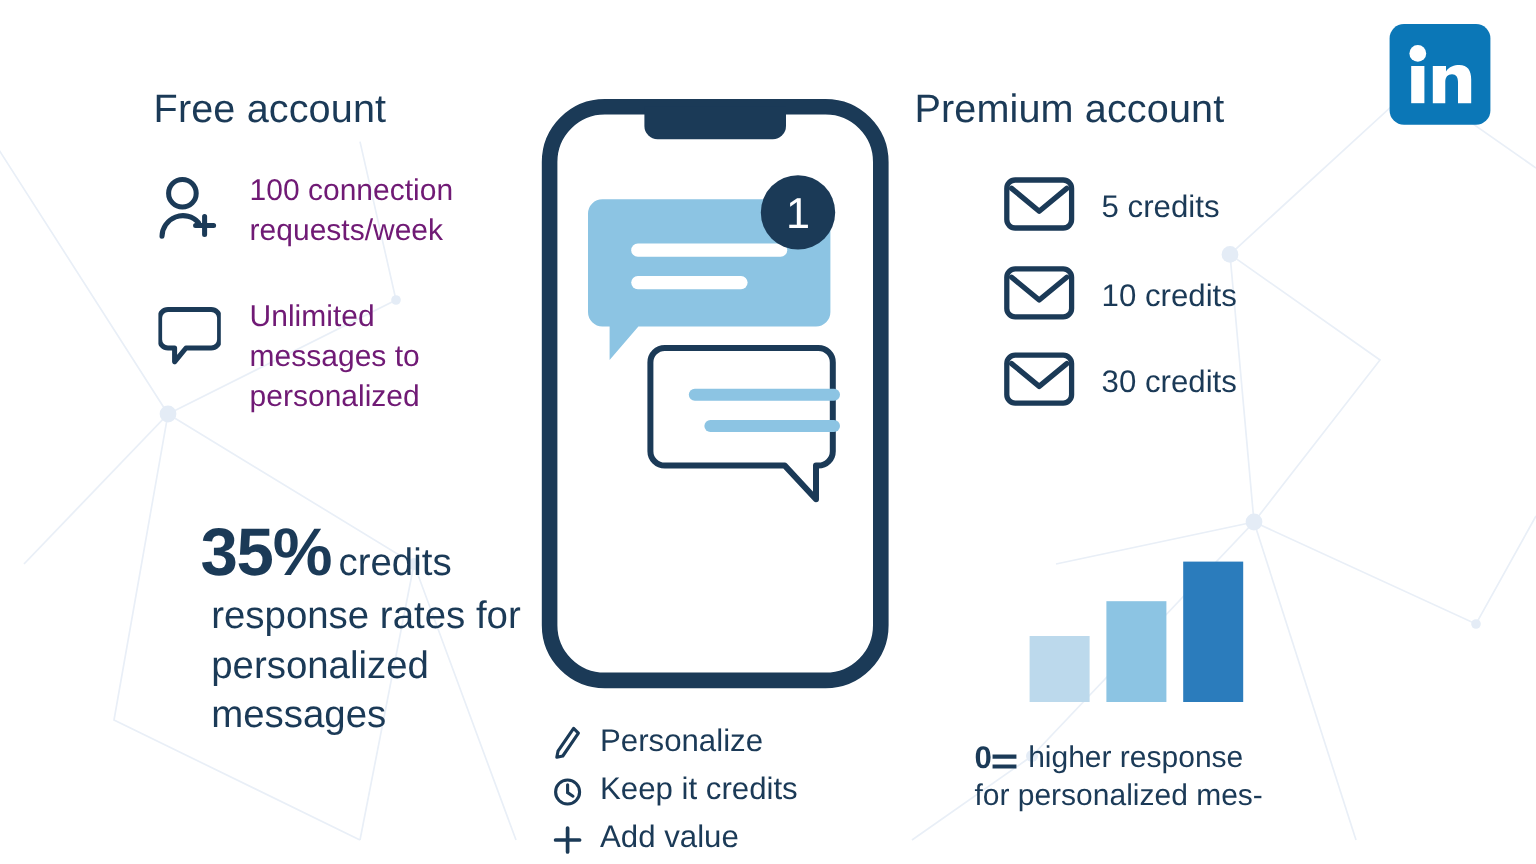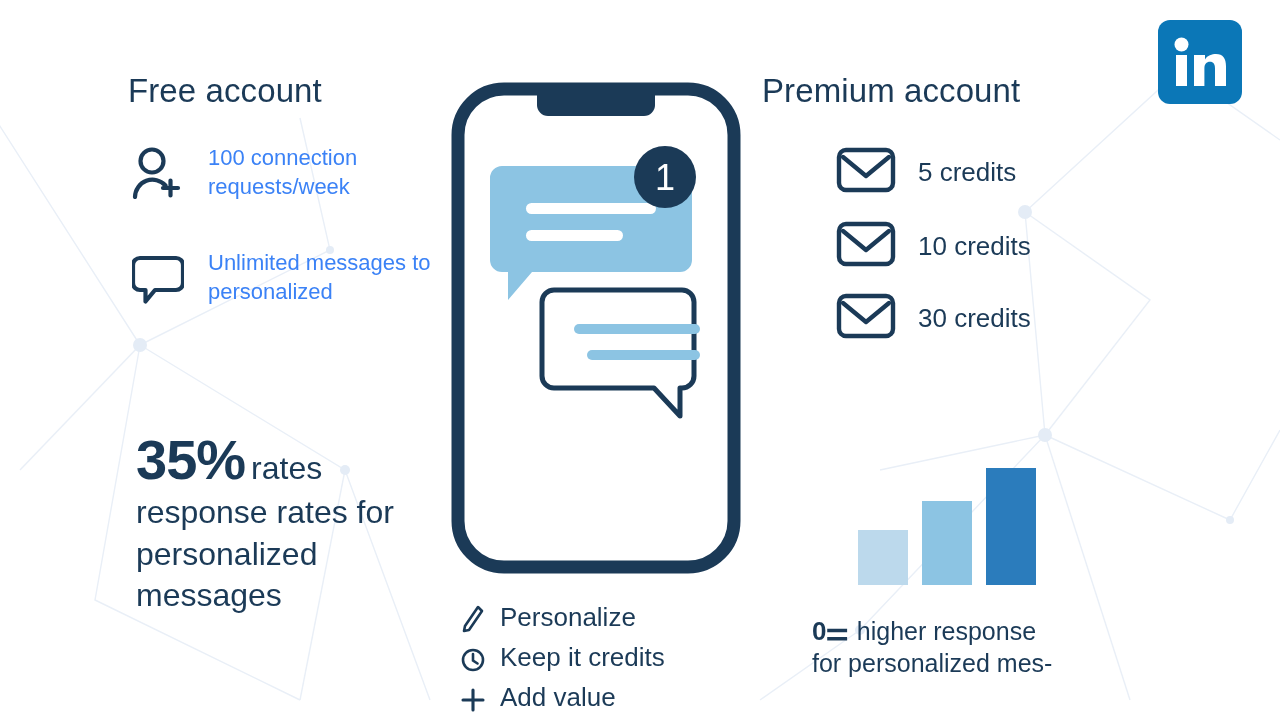--- a/index.html
+++ b/index.html
@@ -20,28 +20,28 @@
 
   
   .col-title{
     font-size:33px;font-weight:400;letter-spacing:.1px;
     color:#1b3a57;white-space:nowrap;
   }
 
   
   .feat{display:flex;align-items:flex-start;gap:16px;}
   .feat .ico{flex:0 0 auto;width:60px;display:flex;justify-content:flex-start;padding-top:4px;}
-  .feat .txt{font-size:22px;line-height:1.32;color:#3b82f6;}
+  .feat .txt{font-size:25px;line-height:1.32;color:#701a75;}
 
   
   .stat{width:300px;}
   .stat .line1{display:flex;align-items:baseline;gap:6px;}
-  .stat .pct{font-size:56px;font-weight:700;line-height:1.0;letter-spacing:-1px;color:#1b3a57;}
+  .stat .pct{font-size:56px;font-weight:700;line-height:1.0;letter-spacing:-1px;color:#1b3a57;margin-left:31px;}
   .stat .hi{font-size:32px;line-height:1.0;color:#1b3a57;}
-  .stat .rest{font-size:32px;line-height:1.30;color:#1b3a57;margin-top:4px;}
+  .stat .rest{font-size:32px;line-height:1.30;color:#1b3a57;margin-top:4px;margin-left:40px;}
 
   
   .credit{display:flex;align-items:center;gap:22px;padding-left:44px;}
   .credit .txt{font-size:26px;color:#1b3a57;}
 
   
   .tip{display:flex;align-items:flex-end;gap:14px;margin-bottom:9px;}
   .tip .txt{font-size:26px;color:#1b3a57;}
   .tip .ico{width:26px;display:flex;justify-content:center;}
 
@@ -119,21 +119,21 @@
       <svg width="52" height="52" viewBox="0 0 52 52">
         <path d="M8 6 h36 a7 7 0 0 1 7 7 v18 a7 7 0 0 1 -7 7 h-21 l-9.5 11.5 v-11.5 h-5.5 a7 7 0 0 1 -7 -7 v-18 a7 7 0 0 1 7 -7 z" fill="none" stroke="#1b3a57" stroke-width="4.2" stroke-linejoin="round"></path>
       </svg>
     </div>
     <div class="txt">Unlimited messages to personalized</div>
   </div>
 
   <div class="abs stat" style="left:136px;top:432px;">
     <div class="line1">
       <span class="pct">35%</span>
-      <span class="hi">rates</span>
+      <span class="hi">credits</span>
     </div>
     <div class="rest">response rates for personalized messages</div>
   </div>
 
   <svg class="abs" style="left:444px;top:78px;" width="302" height="500" viewBox="0 0 302 500">
 
     <rect x="14" y="11" width="276" height="478" rx="46" ry="46" fill="#ffffff" stroke="#1b3a57" stroke-width="13"></rect>
 
     <path d="M93 11 h118 v16 a11 11 0 0 1 -11 11 h-96 a11 11 0 0 1 -11 -11 z" fill="#1b3a57"></path>
 

